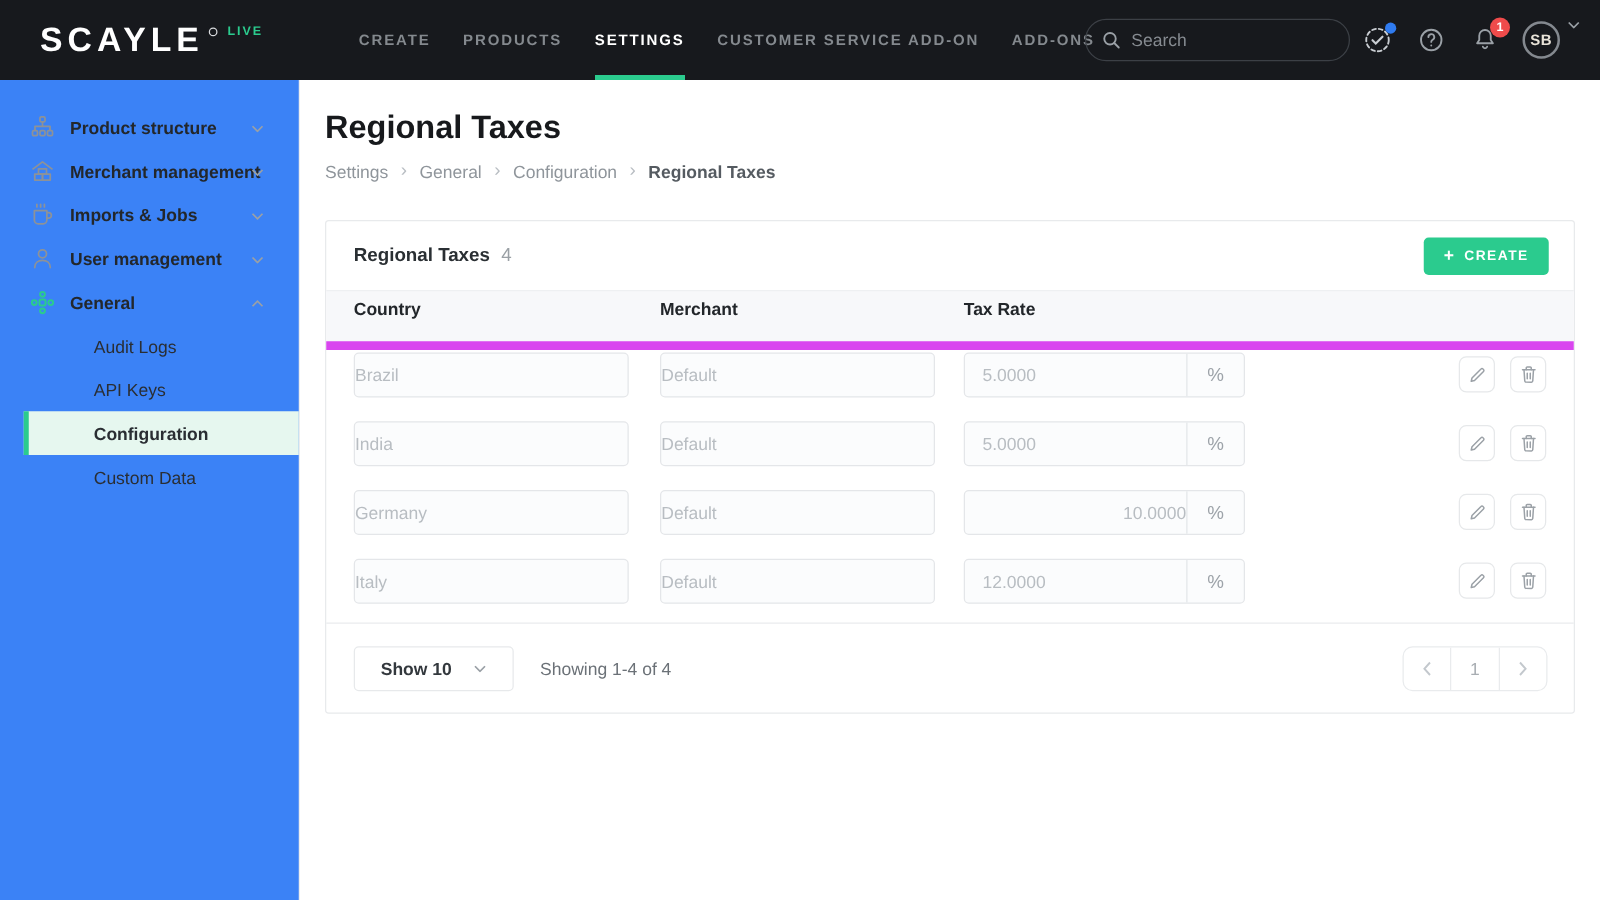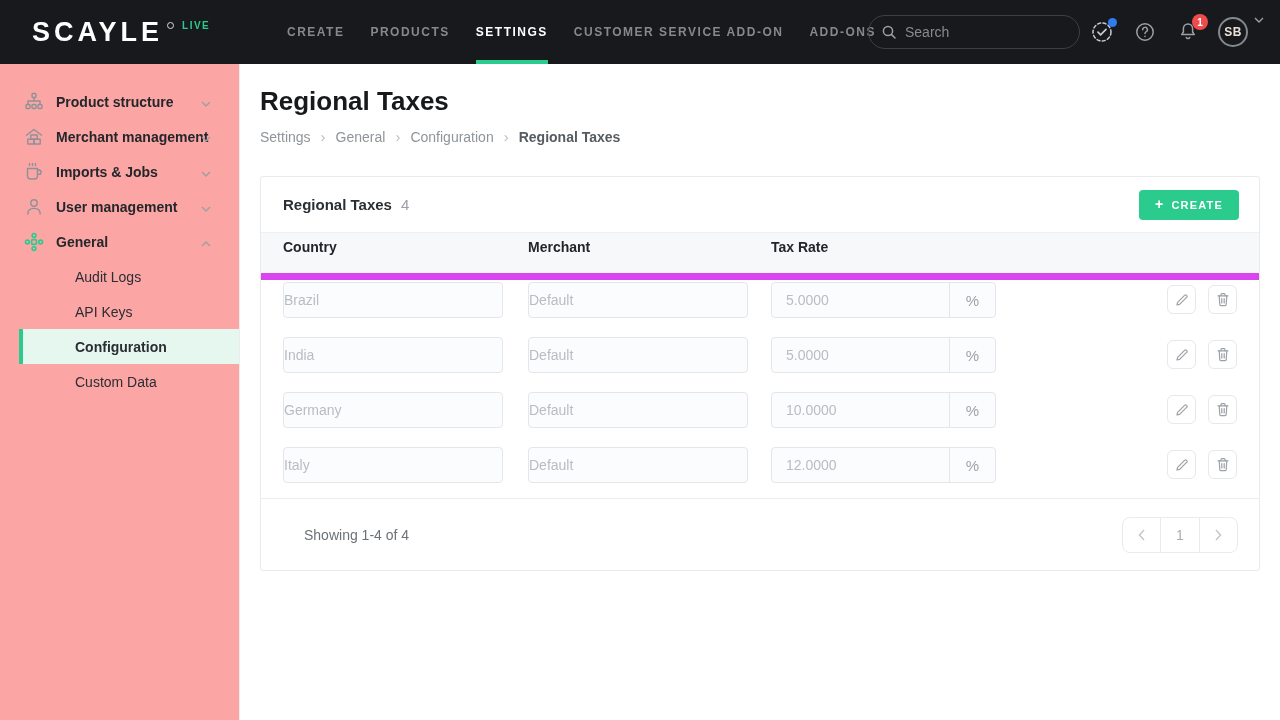--- a/index.html
+++ b/index.html
@@ -32,21 +32,21 @@
   .nav-icons { position:absolute; right:16px; top:0; height:64px; display:flex; align-items:center; gap:17px; }
   .nav-icon-btn { position:relative; width:26px; height:26px; display:flex; align-items:center; justify-content:center; cursor:pointer; }
   .blue-dot { position:absolute; top:-1px; right:-2px; width:9px; height:9px; border-radius:50%; background:#2f7bf0; }
   .red-badge { position:absolute; top:-5px; right:-7px; min-width:16px; height:16px; border-radius:8px; background:#ef4b4b;
     color:#fff; font-size:10px; font-weight:700; display:flex; align-items:center; justify-content:center; padding:0 4px; }
   .avatar-wrap { display:flex; gap:6px; cursor:pointer; }
   .avatar { width:30px; height:30px; border-radius:50%; border:2px solid #84898f; color:#e8e3d8;
     font-size:12px; font-weight:700; display:flex; align-items:center; justify-content:center; letter-spacing:0.5px; }
 
   
-  .sidebar { position:absolute; top:64px; left:0; width:240px; height:656px; background:#fca5a5; border-right:1px solid #ececee; padding-top:20px; }
+  .sidebar { position:absolute; top:64px; left:0; width:240px; height:656px; background:#3b82f6; border-right:1px solid #ececee; padding-top:20px; }
   .side-item { height:35px; display:flex; align-items:center; padding-left:24px; position:relative; cursor:pointer; }
   .side-item .s-icon { width:20px; height:20px; display:flex; align-items:center; justify-content:center; }
   .side-item .s-label { margin-left:12px; font-size:14px; font-weight:700; color:#23272b; }
   .side-item .s-chevron { position:absolute; right:28px; top:50%; transform:translateY(-50%); }
   .side-sub { height:35px; display:flex; align-items:center; padding-left:56px; font-size:14px; font-weight:500; color:#2a2e33; cursor:pointer; position:relative;margin-left:19px; }
   .side-sub.active { background:#e6f7ef; font-weight:600; }
   .side-sub.active::before { content:""; position:absolute; left:0; top:0; bottom:0; width:4px; background:#2bcb8e; }
 
   
   .page-title { position:absolute; left:260px; top:86px; font-size:26px; font-weight:800; color:#17191c; }
@@ -313,21 +313,21 @@
     <button class="icon-btn btn-delete">
       <svg width="14" height="15" viewBox="0 0 14 15" fill="none" stroke="#9ba1a7" stroke-width="1.2" stroke-linecap="round" stroke-linejoin="round">
         <path d="M2 3.8 h10"></path>
           <path d="M5 3.8 V2.4 a0.8 0.8 0 0 1 0.8 -0.8 h2.4 a0.8 0.8 0 0 1 0.8 0.8 V3.8"></path>
         <path d="M3.2 3.8 l0.6 9 a1 1 0 0 0 1 0.9 h4.4 a1 1 0 0 0 1 -0.9 l0.6 -9"></path>
         <path d="M5.8 6.5 v4.5 M8.2 6.5 v4.5"></path>
       </svg>
     </button>
   </div>
 
-  <div class="row" style="top:196px;">
+  <div class="row" style="top:196px;text-align:right;">
     <div class="field f-country">Germany</div>
     <div class="field f-merchant">Default</div>
     <div class="field f-tax">
       <span class="tax-val">10.0000</span>
       <span class="tax-unit">%</span>
     </div>
     <button class="icon-btn btn-edit">
       <svg width="14" height="14" viewBox="0 0 14 14" fill="none" stroke="#9ba1a7" stroke-width="1.2" stroke-linejoin="round">
         <path d="M2 12 L2.6 9.4 L9.8 2.2 a1.1 1.1 0 0 1 1.6 0 l0.4 0.4 a1.1 1.1 0 0 1 0 1.6 L4.6 11.4 L2 12 z"></path>
       </svg>
@@ -358,20 +358,26 @@
       <svg width="14" height="15" viewBox="0 0 14 15" fill="none" stroke="#9ba1a7" stroke-width="1.2" stroke-linecap="round" stroke-linejoin="round">
         <path d="M2 3.8 h10"></path>
           <path d="M5 3.8 V2.4 a0.8 0.8 0 0 1 0.8 -0.8 h2.4 a0.8 0.8 0 0 1 0.8 0.8 V3.8"></path>
         <path d="M3.2 3.8 l0.6 9 a1 1 0 0 0 1 0.9 h4.4 a1 1 0 0 0 1 -0.9 l0.6 -9"></path>
         <path d="M5.8 6.5 v4.5 M8.2 6.5 v4.5"></path>
       </svg>
     </button>
   </div>
 
   <div class="card-footer">
+    <div class="show-select">
+      <span class="sel-label">Show 10</span>
+      <svg width="10" height="6" viewBox="0 0 10 6" fill="none" stroke="#9aa0a6" stroke-width="1.4">
+        <path d="M1 1 L5 5 L9 1"></path>
+      </svg>
+    </div>
     <span class="showing-text">Showing 1-4 of 4</span>
     <div class="pagination">
       <span class="page-cell">
         <svg width="8" height="12" viewBox="0 0 8 12" fill="none" stroke="#c3c8cd" stroke-width="1.5">
           <path d="M6 1 L1.5 6 L6 11"></path>
         </svg>
       </span>
       <span class="page-cell">
         <span class="page-num">1</span>
       </span>

